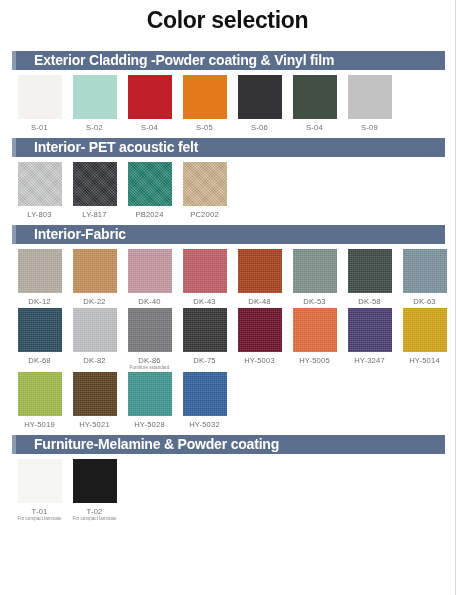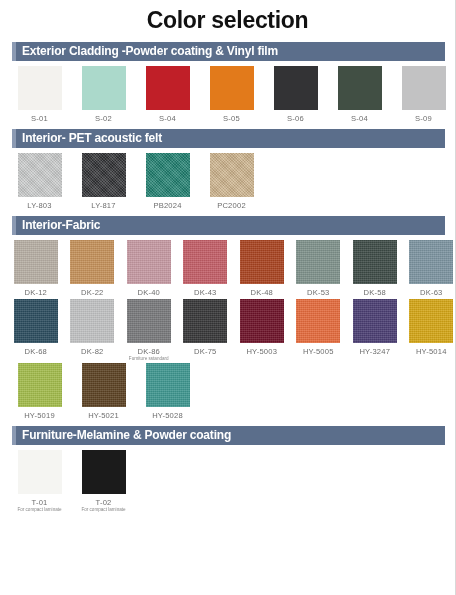--- a/index.html
+++ b/index.html
@@ -22,56 +22,55 @@
     position: relative;
     border-right: 1px solid #d8d8d8;
   }
   .page-title {
     text-align: center;
     font-size: 23px;
     font-weight: bold;
     color: #111111;
     letter-spacing: -0.3px;
     padding-top: 7px;
-    padding-bottom: 8px;
+    padding-bottom: 17px;
     font-family: "Liberation Sans", sans-serif;
   }
   .section {
     margin: 0 0 0 0;
   }
   .section-header {
     background: #5b6e8b;
     color: #ffffff;
-    font-size: 12px;
+    font-size: 14px;
     font-weight: bold;
     height: 19px;
     line-height: 19px;
     margin: 0 10px 0 12px;
-    padding-left: 10px;
+    padding-left: 22px;
     position: relative;
     letter-spacing: -0.2px;
     white-space: nowrap;
     overflow: hidden;
   }
   .section-header::before {
     content: "";
     position: absolute;
     left: 0;
     top: 0;
     bottom: 0;
     width: 4px;
     background: #8b9ab3;
   }
   .swatch-rows {
     padding: 5px 0 4px 12px;
   }
   .swatch-row {
     display: flex;
     flex-wrap: nowrap;
-    gap: 9px;
   }
   .swatch-cell {
     width: 55px;
     display: flex;
     flex-direction: column;
     align-items: center;
     margin-bottom: 2px;
   }
   .swatch-chip {
     width: 44px;
@@ -300,20 +299,25 @@
             <div class="swatch-cell">
               <div class="swatch-chip tex-fabric" style="background: rgb(91, 65, 34);"></div>
               <div class="swatch-label">HY-5021</div>
               <div class="swatch-sub empty"></div>
             </div>
             <div class="swatch-cell">
               <div class="swatch-chip tex-fabric" style="background: rgb(62, 150, 143);"></div>
               <div class="swatch-label">HY-5028</div>
               <div class="swatch-sub empty"></div>
             </div>
+            <div class="swatch-cell">
+              <div class="swatch-chip tex-fabric" style="background: rgb(49, 97, 159);"></div>
+              <div class="swatch-label">HY-5032</div>
+              <div class="swatch-sub empty"></div>
+            </div>
           </div>
         </div>
       </div>
       <div class="section">
         <div class="section-header">Furniture-Melamine &amp; Powder coating</div>
         <div class="swatch-rows">
           <div class="swatch-row">
             <div class="swatch-cell">
               <div class="swatch-chip tex-flat" style="background: rgb(245, 245, 242);"></div>
               <div class="swatch-label">T-01</div>

